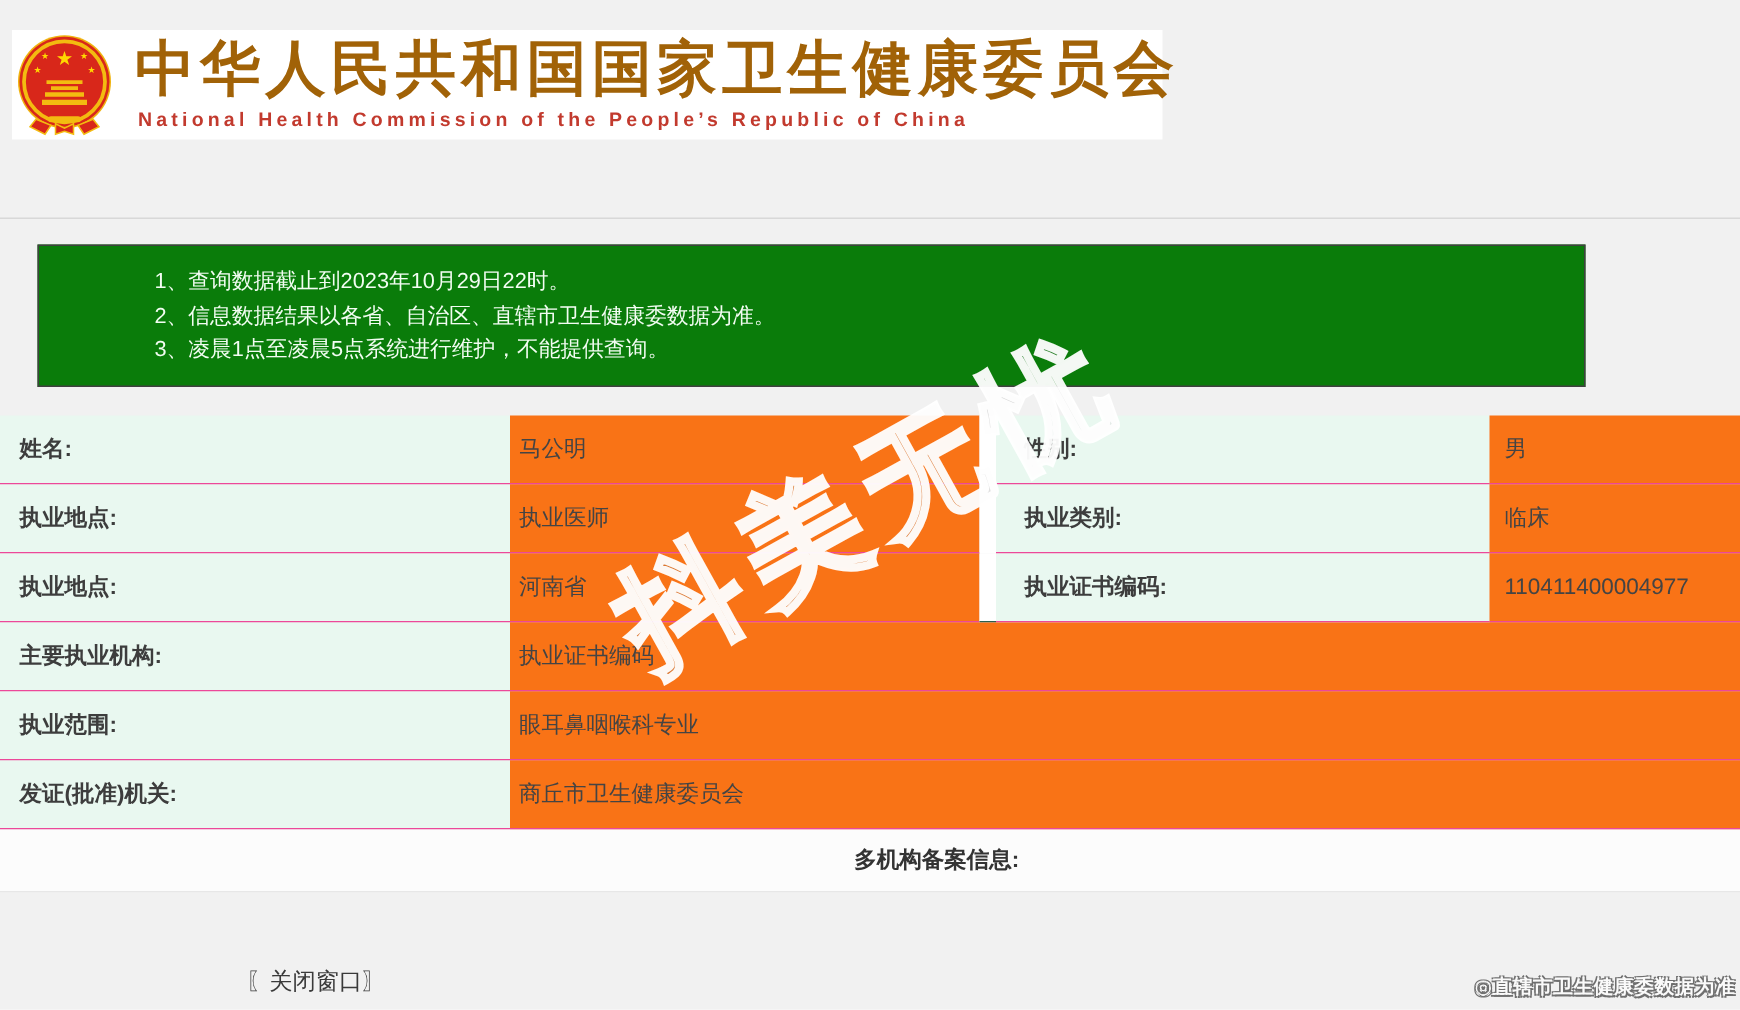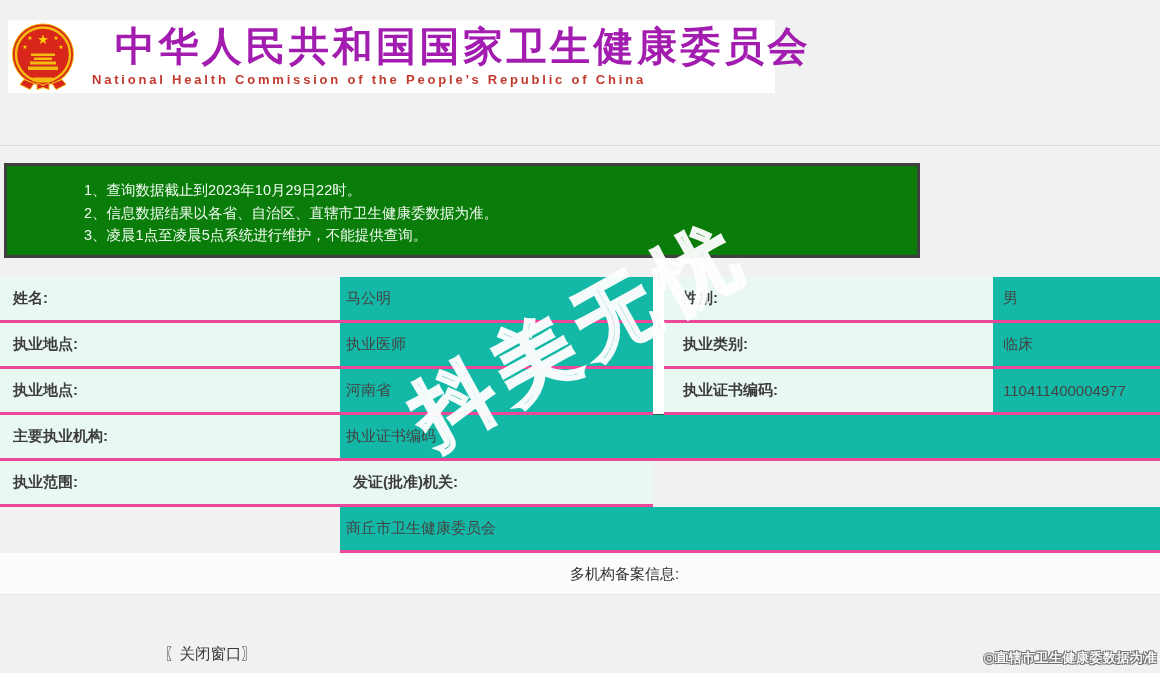--- a/index.html
+++ b/index.html
@@ -2,52 +2,52 @@
 <html><head>
 <meta charset="utf-8">
 <style>
   html,body{margin:0;padding:0;}
   body{font-family:"Liberation Sans","DejaVu Sans",sans-serif;}
   .stage{position:relative;width:1160px;height:673px;background:#f1f1f1;overflow:hidden;}
 
   
   .band{position:absolute;left:8px;top:20px;width:767px;height:73px;background:#ffffff;}
   .emblem{position:absolute;left:2px;top:1px;width:66px;height:71px;}
-  .title-cn{position:absolute;left:82px;top:4px;font-size:40px;font-weight:bold;color:#a21caf;
-            letter-spacing:3.5px;white-space:nowrap;line-height:44px;margin-left:25px;}
+  .title-cn{position:absolute;left:82px;top:4px;font-size:40px;font-weight:bold;color:#a16207;
+            letter-spacing:3.5px;white-space:nowrap;line-height:44px;}
   .title-en{position:absolute;left:84px;top:52px;font-size:13px;font-weight:bold;color:#c23a2e;
             letter-spacing:2.8px;white-space:nowrap;}
 
   .hdr-divider{position:absolute;left:0;top:145px;width:1160px;height:1px;background:#d8d8d8;}
 
   
-  .notice{position:absolute;left:4px;top:163px;width:916px;height:95px;box-sizing:border-box;
-          background:#0a7c0a;border:3px solid #404040;padding:13px 10px 0 77px;
+  .notice{position:absolute;left:25px;top:163px;width:1032px;height:95px;box-sizing:border-box;
+          background:#0a7c0a;border:1px solid #404040;padding:13px 10px 0 77px;
           color:#f2fdf2;font-size:14.5px;line-height:22.5px;}
   .notice-line{white-space:nowrap;}
 
   
   .dtable{position:absolute;left:0;top:277px;width:1160px;display:grid;
           grid-template-columns:340px 313px 11px 329px 167px;grid-auto-rows:46px;}
-  .cell{box-sizing:border-box;border-bottom:3px solid #ec4899;display:flex;align-items:center;
+  .cell{box-sizing:border-box;border-bottom:1px solid #ec4899;display:flex;align-items:center;
         font-size:15px;overflow:hidden;white-space:nowrap;}
   .lbl{background:#e9f8f0;font-weight:bold;color:#3d3d3d;}
-  .val{background:#14b8a6;color:#444444;}
+  .val{background:#f97316;color:#444444;}
   .c1{padding-left:13px;}
   .c2{padding-left:6px;}
   .c3{padding-left:19px;}
   .c4{padding-left:10px;}
   .gap{background:#ffffff;border-bottom:none;}
   .gap.g3{border-bottom:1px solid #2c5e4e;}
   .cspan{grid-column:2 / 6;padding-left:6px;}
 
   
   .section-row{position:absolute;left:0;top:553px;width:1160px;height:42px;box-sizing:border-box;
                background:#fcfcfc;border-bottom:1px solid #e7e7e7;padding-left:89px;
-               text-align:center;line-height:41px;font-size:15px;font-weight:normal;color:#333333;}
+               text-align:center;line-height:41px;font-size:15px;font-weight:bold;color:#333333;}
 
   
   .close-row{position:absolute;left:164px;top:644px;width:996px;text-align:left;}
   .close-link{font-size:15.5px;color:#3a3a3a;text-decoration:none;cursor:pointer;}
 
   
   .wm-diag{position:absolute;left:369px;top:280px;width:424px;height:110px;
            display:flex;justify-content:center;align-items:center;
            transform:rotate(-29deg);pointer-events:none;
            font-size:80px;font-weight:bold;letter-spacing:12px;
@@ -110,20 +110,21 @@
     <div class="cell lbl c1">执业地点:</div>
     <div class="cell val c2">河南省</div>
     <div class="cell gap g3"></div>
     <div class="cell lbl c3">执业证书编码:</div>
     <div class="cell val c4">110411400004977</div>
 
     <div class="cell lbl c1">主要执业机构:</div>
     <div class="cell val cspan">执业证书编码</div>
 
     <div class="cell lbl c1">执业范围:</div>
+    <div class="cell val cspan">眼耳鼻咽喉科专业</div>
 
     <div class="cell lbl c1">发证(批准)机关:</div>
     <div class="cell val cspan">商丘市卫生健康委员会</div>
 
   </div>
 
   <div class="section-row">多机构备案信息:</div>
 
   <div class="close-row">
     <a class="close-link" href="#">〖关闭窗口〗</a>

